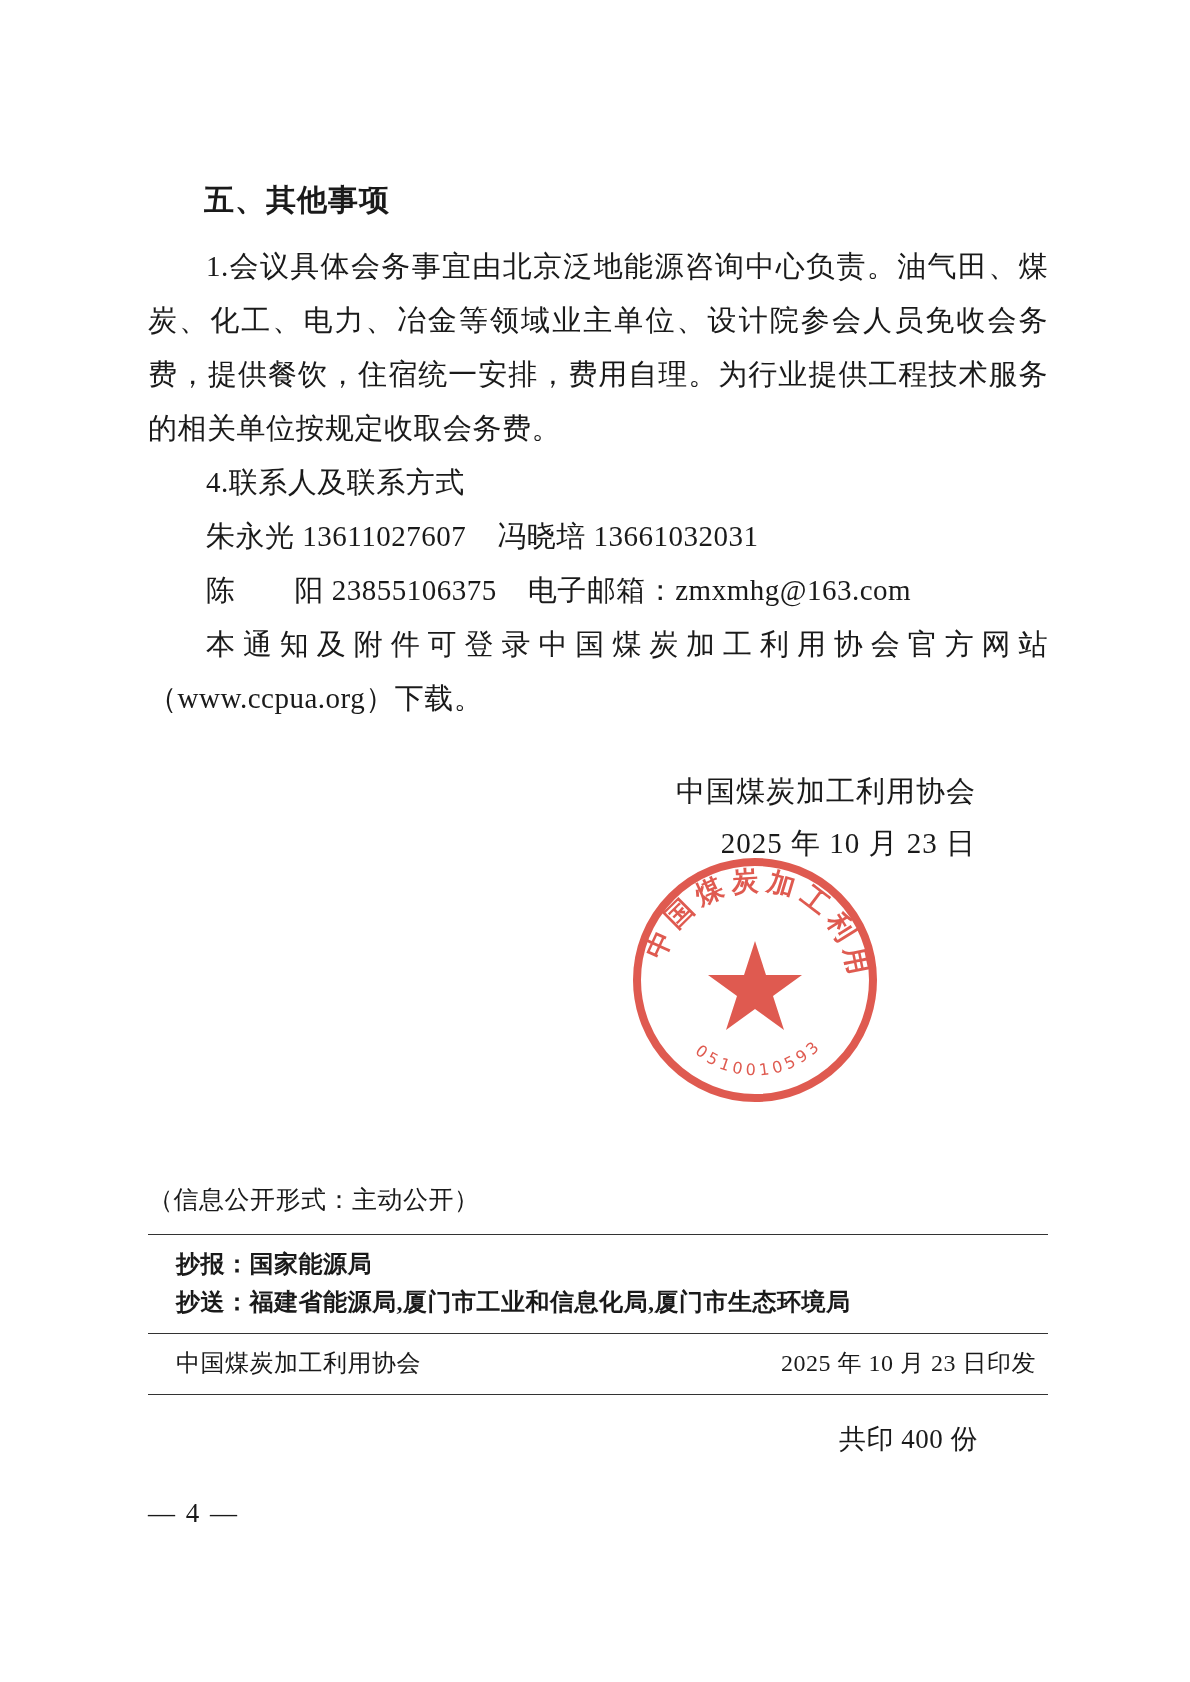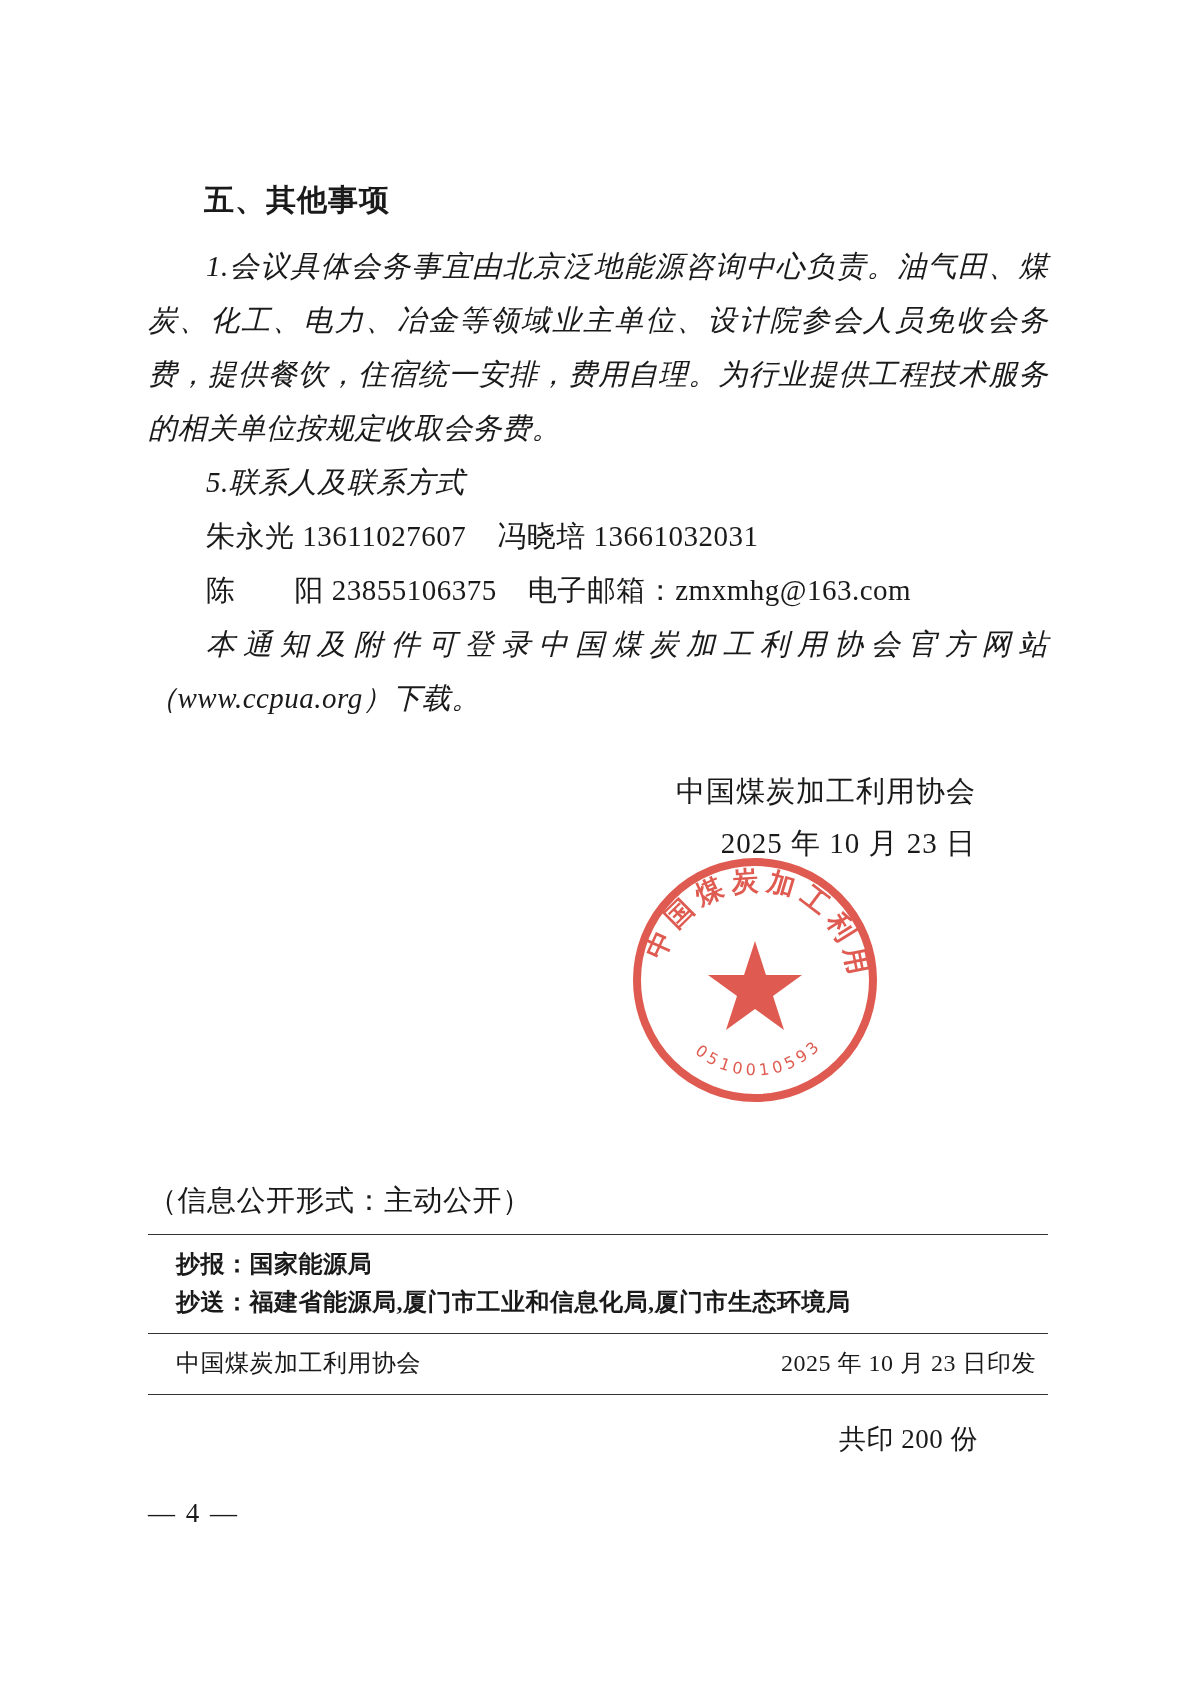--- a/index.html
+++ b/index.html
@@ -38,21 +38,20 @@
   .para {
     font-size: 29px;
     line-height: 54px;
     text-align: justify;
     text-justify: inter-ideograph;
     margin: 0;
     letter-spacing: 0.5px;
   }
   .indent {
     text-indent: 58px;
-    font-style: italic;
   }
   .contact-line {
     font-size: 29px;
     line-height: 54px;
     padding-left: 58px;
     letter-spacing: 0.5px;
     white-space: pre;
   }
   .attachment {
     font-size: 29px;
@@ -80,21 +79,21 @@
     height: 250px;
     pointer-events: none;
   }
   .footer-block {
     position: absolute;
     left: 148px;
     top: 1178px;
     width: 900px;
   }
   .disclosure {
-    font-size: 29px;
+    font-size: 25px;
     line-height: 44px;
     letter-spacing: 0.5px;
   }
   .rule {
     border: none;
     border-top: 1px solid #333;
     margin: 12px 0 10px 0;
   }
   .cc-line {
     font-size: 24px;
@@ -132,21 +131,21 @@
 <body>
 
 <div class="page">
 
   <div class="content">
 
     <div class="section-title">五、其他事项</div>
 
     <p class="para indent">1.会议具体会务事宜由北京泛地能源咨询中心负责。油气田、煤炭、化工、电力、冶金等领域业主单位、设计院参会人员免收会务费，提供餐饮，住宿统一安排，费用自理。为行业提供工程技术服务的相关单位按规定收取会务费。</p>
 
-    <p class="para indent">5.联系人及联系方式</p>
+    <p class="para indent">4.联系人及联系方式</p>
 
     <div class="contact-line">朱永光 13611027607    冯晓培 13661032031</div>
     <div class="contact-line">陈　　阳 23855106375    电子邮箱：zmxmhg@163.com</div>
 
     <p class="para indent">本通知及附件可登录中国煤炭加工利用协会官方网站（www.ccpua.org）下载。</p>
 
 
     <div class="signature-block">
       <div class="sig-line">中国煤炭加工利用协会</div>
       <div class="sig-line">2025 年 10 月 23 日</div>
@@ -175,18 +174,18 @@
     <div class="disclosure">（信息公开形式：主动公开）</div>
     <hr class="rule">
     <div class="cc-line">抄报：国家能源局</div>
     <div class="cc-line">抄送：福建省能源局,厦门市工业和信息化局,厦门市生态环境局</div>
     <hr class="rule">
     <div class="issue-row">
       <span>中国煤炭加工利用协会</span>
       <span>2025 年 10 月 23 日印发</span>
     </div>
     <hr class="rule">
-    <div class="copies">共印 200 份</div>
+    <div class="copies">共印 400 份</div>
   </div>
 
   <div class="page-number">— 4 —</div>
 
 </div>
 
 </body></html>

